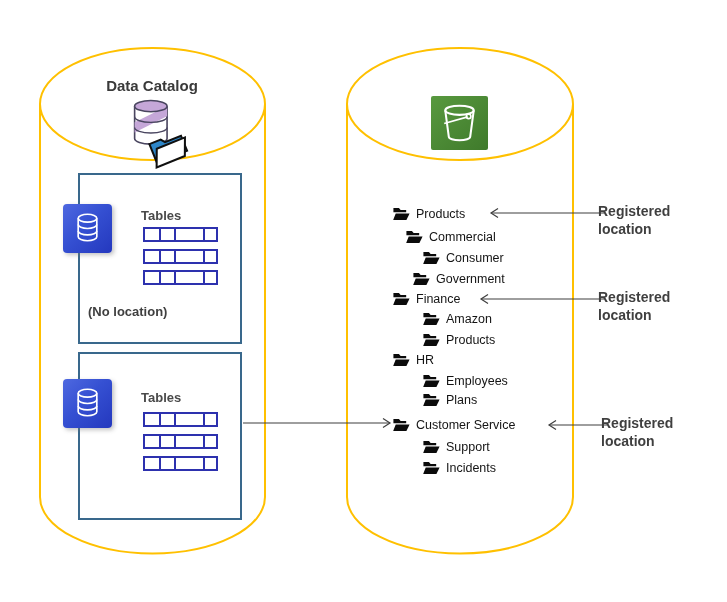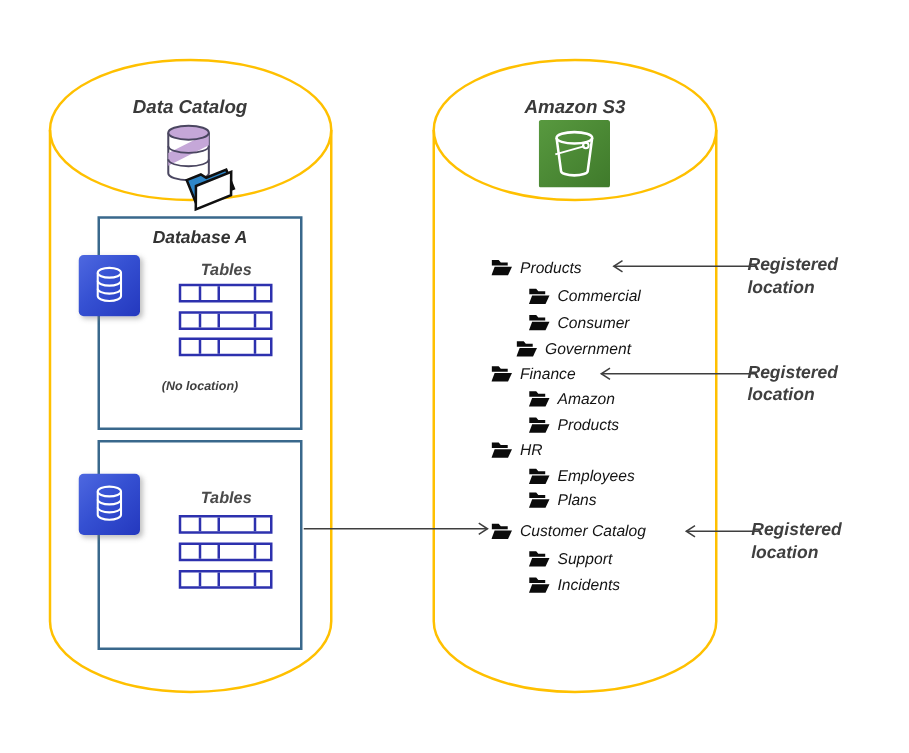--- a/index.html
+++ b/index.html
@@ -1,28 +1,28 @@
 <!DOCTYPE html>
 <html><head>
 <meta charset="utf-8">
 <style>
   html,body{margin:0;padding:0;background:#ffffff;}
   .stage{
     position:relative;width:698px;height:602px;background:#ffffff;
-    font-family:"Liberation Sans",sans-serif;color:#3f3f3f;overflow:hidden;font-style:italic;
+    font-family:"Liberation Sans",sans-serif;color:#3f3f3f;overflow:hidden;
   }
   .abs{position:absolute;}
   svg{display:block;}
 
   
   .cyl-title{font-size:15px;font-weight:bold;color:#3a3a3a;text-align:center;width:200px;}
   .db-box{border:2px solid #39688C;background:transparent;box-sizing:border-box;}
   .db-title{font-size:14px;font-weight:bold;color:#333;text-align:center;width:164px;}
-  .tables-label{font-size:13px;font-weight:bold;color:#4a4a4a;text-align:center;width:80px;}
-  .noloc{font-size:10px;font-weight:bold;color:#3f3f3f;text-align:center;width:144px;}
+  .tables-label{font-size:13px;font-weight:bold;color:#4a4a4a;width:80px;}
+  .noloc{font-size:13px;font-weight:bold;color:#3f3f3f;width:144px;}
 
   
   .trow{width:75px;height:15px;border:2.5px solid #2D31AE;background:#fff;box-sizing:border-box;}
   .trow .td{position:absolute;top:0;bottom:0;width:2px;background:#2D31AE;}
   .trow{position:absolute;}
   .trow .td1{left:20%;} .trow .td2{left:41%;} .trow .td3{left:82%;}
 
   
   .dbicon{width:49px;height:49px;border-radius:4px;
     background:linear-gradient(135deg,#4E68E0 0%,#3550D2 45%,#2438BE 100%);
@@ -96,21 +96,20 @@
       <path d="M7,20.5 A16,5.5 0 0 0 39,20.5 M7,31 A16,5.5 0 0 0 39,31" fill="none" stroke="#4a4660" stroke-width="1.4"></path>
       <ellipse cx="23" cy="10" rx="16" ry="5.5" fill="#C5A7D8" stroke="#4a4660" stroke-width="1.6"></ellipse>
       <g transform="rotate(-22 42 50)">
         <path d="M24,40 h12 l3,4 h17 v16 h-32 z" fill="#2E86C8" stroke="#101010" stroke-width="2"></path>
         <path d="M29,47 h30 l-7,17 h-30 z" fill="#ffffff" stroke="#101010" stroke-width="2"></path>
       </g>
     </svg>
   </div>
 
   <div class="abs db-box" style="left:78px;top:173px;width:164px;height:171px"></div>
-  <div class="abs db-title" style="left:78px;top:181px">Database A</div>
   <div class="abs tables-label" style="left:141px;top:208px">Tables</div>
   <div class="trow" style="left:143px;top:227px">
       <div class="td td1"></div>
       <div class="td td2"></div>
       <div class="td td3"></div>
     </div>
   <div class="trow" style="left:143px;top:249px">
       <div class="td td1"></div>
       <div class="td td2"></div>
       <div class="td td3"></div>
@@ -150,21 +149,20 @@
   </div>
   <div class="abs dbicon" style="left:63px;top:379px">
     <svg viewBox="0 0 50 50" fill="none" stroke="#ffffff" stroke-width="1.7">
       <ellipse cx="25" cy="14.5" rx="9.5" ry="4"></ellipse>
       <path d="M15.5,14.5 V33.5 A9.5,4 0 0 0 34.5,33.5 V14.5"></path>
       <path d="M15.5,21 A9.5,4 0 0 0 34.5,21"></path>
       <path d="M15.5,27.5 A9.5,4 0 0 0 34.5,27.5"></path>
     </svg>
   </div>
 
-  <div class="abs cyl-title" style="left:360px;top:77px">Amazon S3</div>
 
   <div class="abs" style="left:431px;top:96px">
     <svg width="57" height="54" viewBox="0 0 56 53">
       <rect x="0" y="0" width="56" height="53" rx="2" fill="url(#s3grad)"></rect>
       <g fill="none" stroke="#ffffff" stroke-width="2">
         <ellipse cx="28" cy="14" rx="14" ry="4.5"></ellipse>
         <path d="M14,14 L17.5,40 A10.5,3.5 0 0 0 38.5,40 L42,14"></path>
       </g>
       <g fill="none" stroke="#ffffff" stroke-width="1.6">
         <path d="M13,27 L36,20.5"></path>
@@ -172,21 +170,21 @@
       </g>
     </svg>
   </div>
 
   <div class="tree-row" style="left:393px;top:204px">
     <svg viewBox="0 0 20 16">
         <use href="#folderglyph"></use>
       </svg>
     <span class="tree-label">Products</span>
   </div>
-  <div class="tree-row" style="left:423px;top:227px">
+  <div class="tree-row" style="left:406px;top:227px">
     <svg viewBox="0 0 20 16">
         <use href="#folderglyph"></use>
       </svg>
     <span class="tree-label">Commercial</span>
   </div>
   <div class="tree-row" style="left:423px;top:248px">
     <svg viewBox="0 0 20 16">
         <use href="#folderglyph"></use>
       </svg>
     <span class="tree-label">Consumer</span>
@@ -230,21 +228,21 @@
   <div class="tree-row" style="left:423px;top:390px">
     <svg viewBox="0 0 20 16">
         <use href="#folderglyph"></use>
       </svg>
     <span class="tree-label">Plans</span>
   </div>
   <div class="tree-row" style="left:393px;top:415px">
     <svg viewBox="0 0 20 16">
         <use href="#folderglyph"></use>
       </svg>
-    <span class="tree-label">Customer Catalog</span>
+    <span class="tree-label">Customer Service</span>
   </div>
   <div class="tree-row" style="left:423px;top:437px">
     <svg viewBox="0 0 20 16">
         <use href="#folderglyph"></use>
       </svg>
     <span class="tree-label">Support</span>
   </div>
   <div class="tree-row" style="left:423px;top:458px">
     <svg viewBox="0 0 20 16">
         <use href="#folderglyph"></use>

